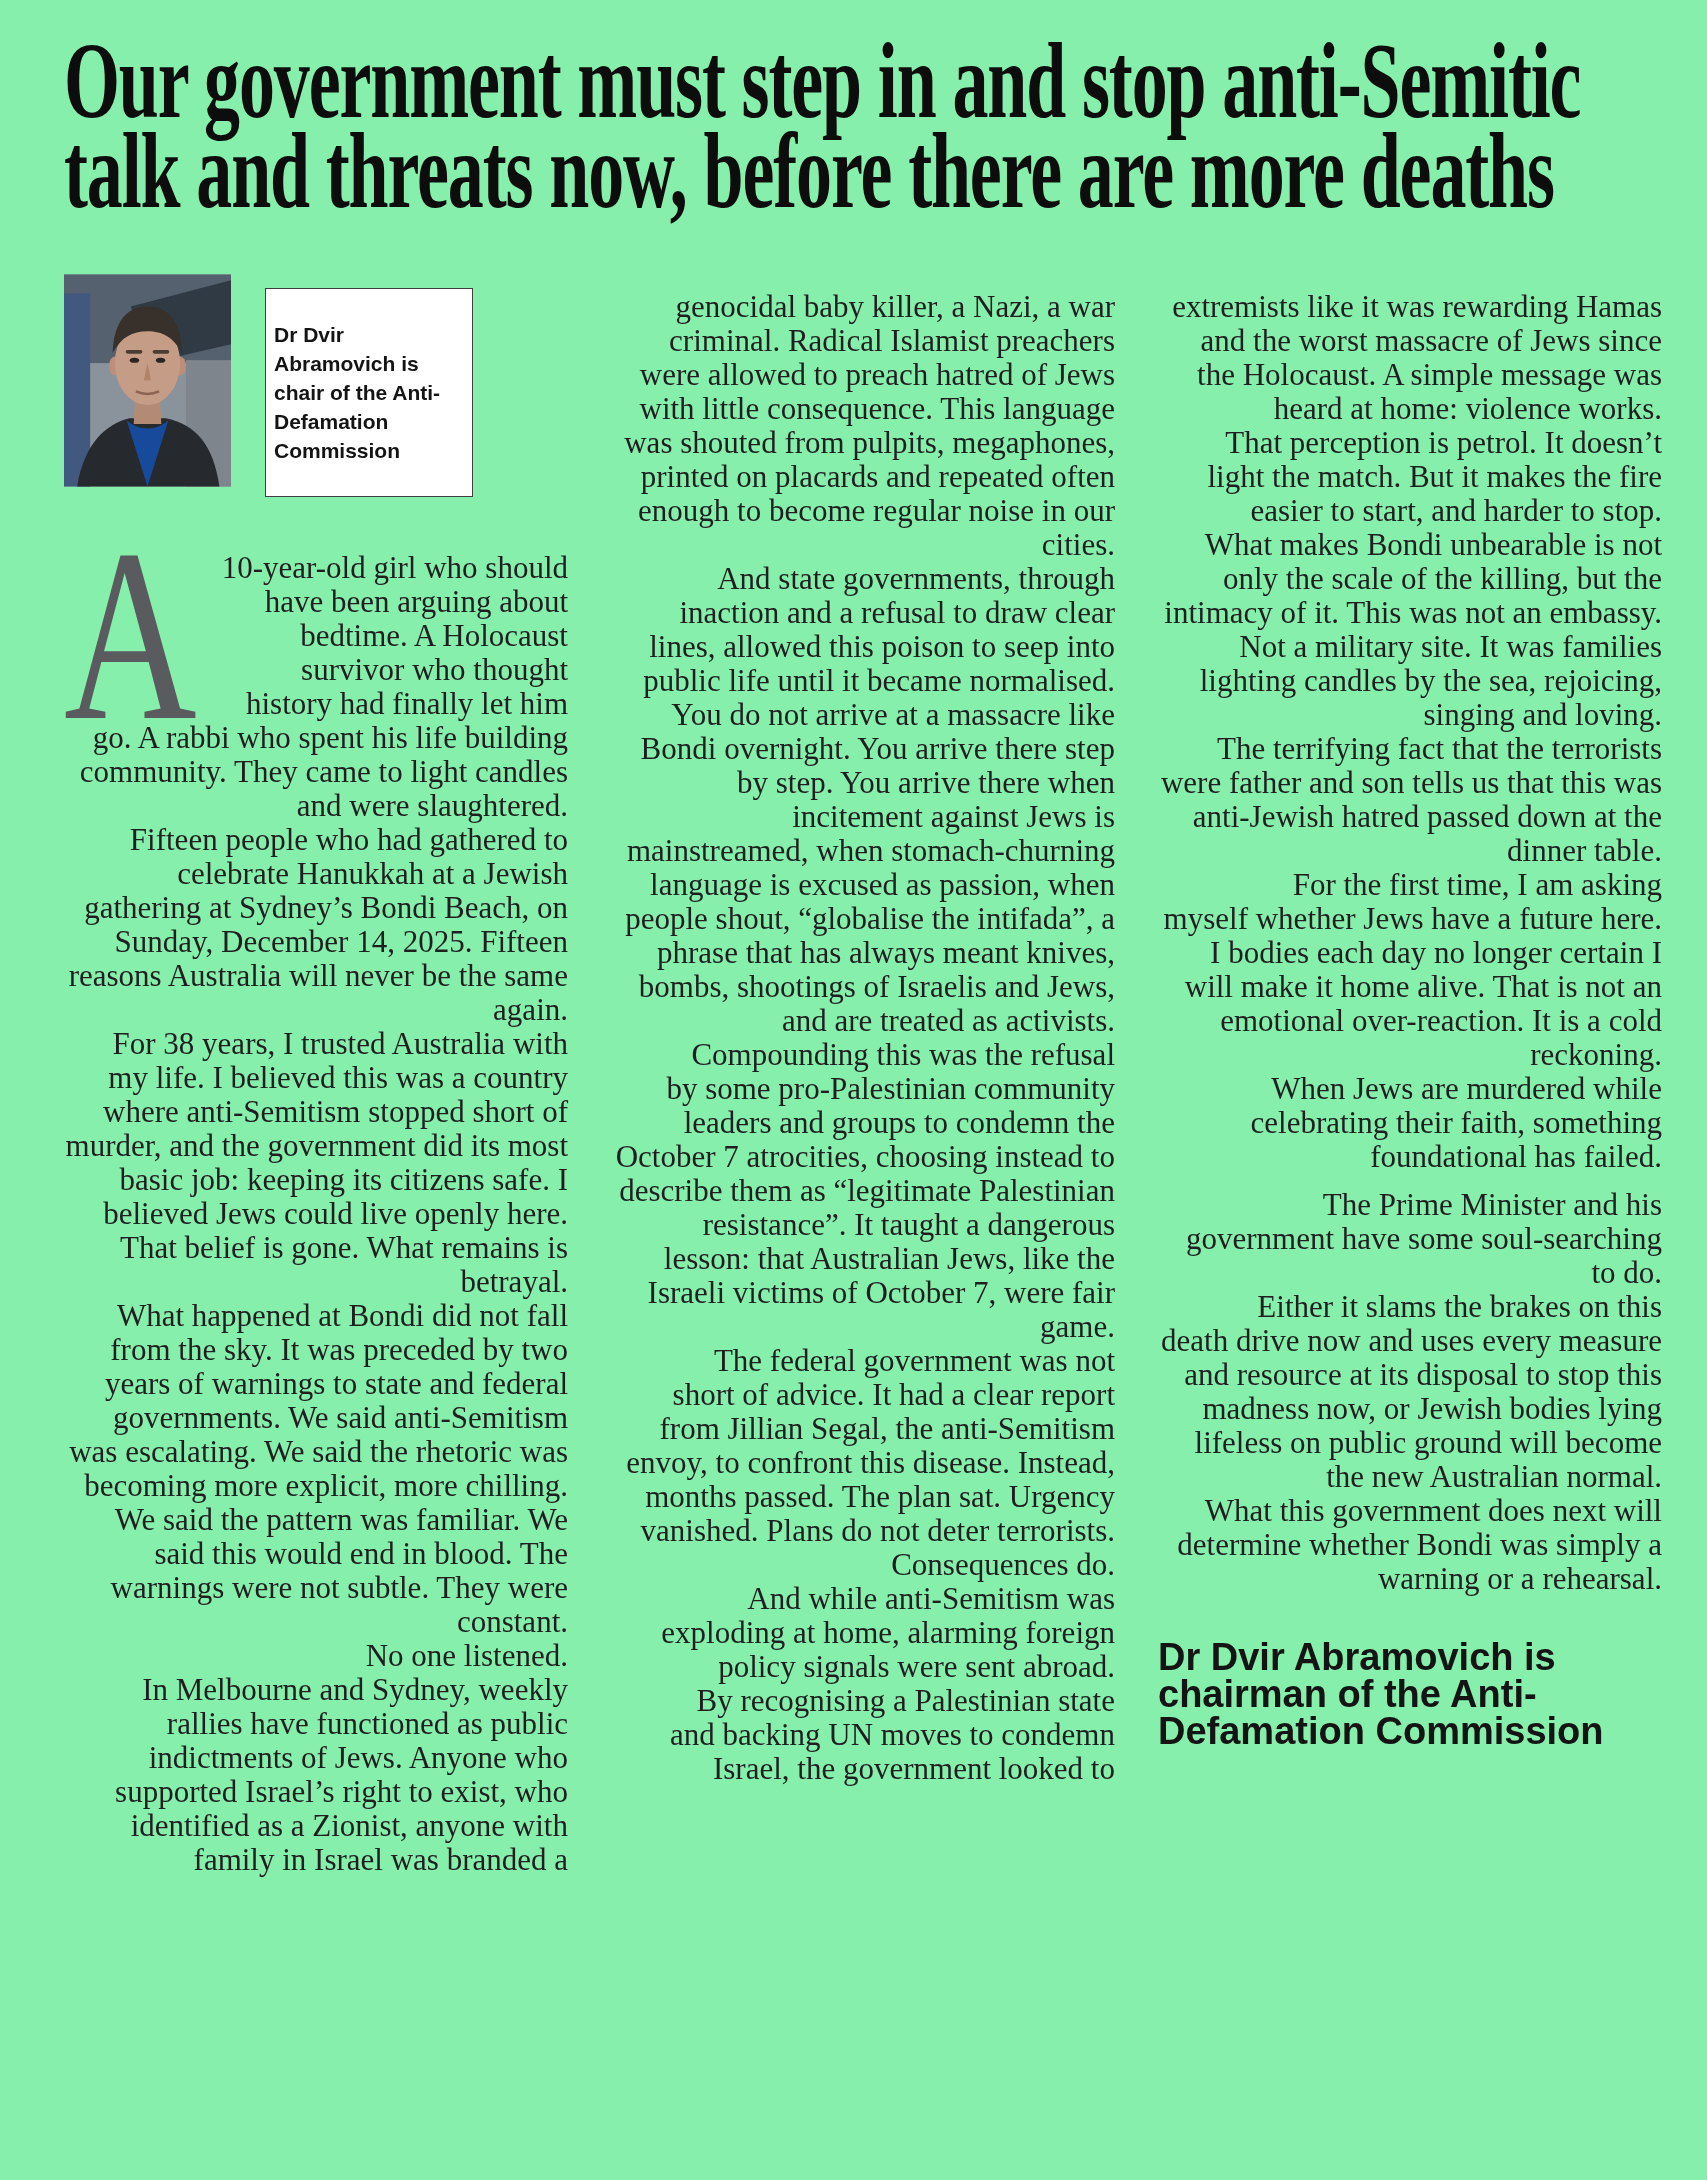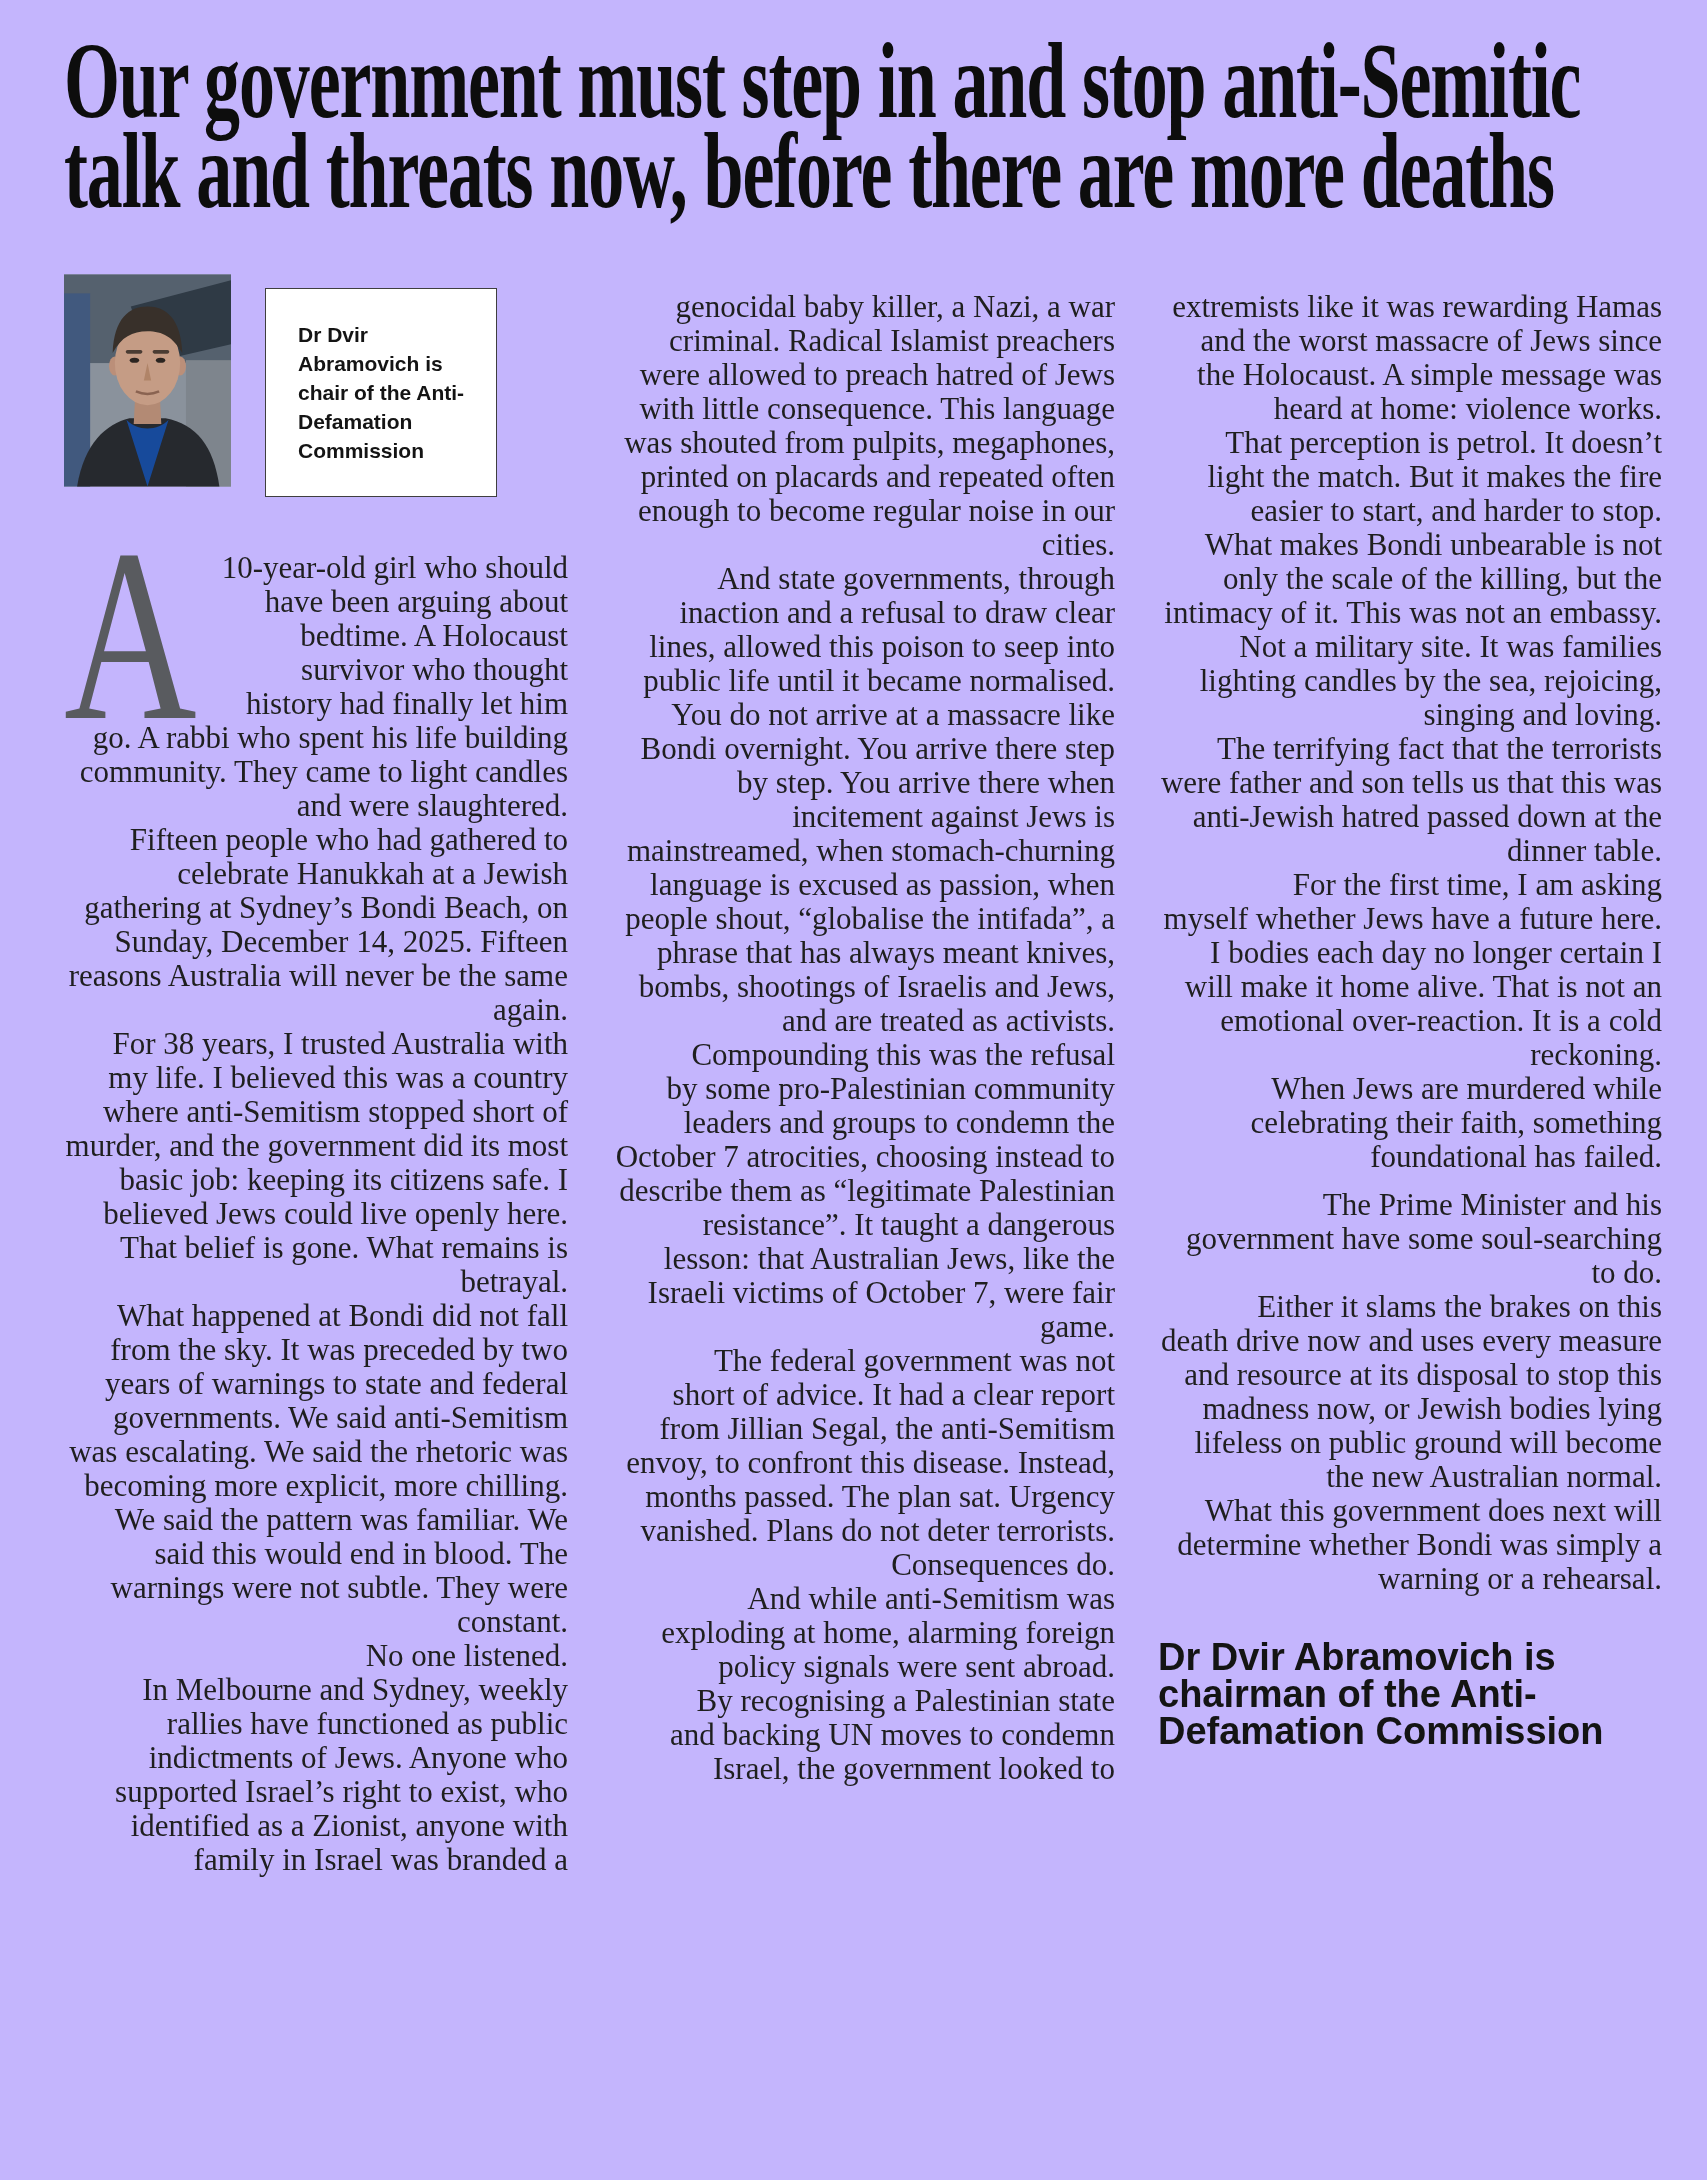--- a/index.html
+++ b/index.html
@@ -1,17 +1,17 @@
 <!DOCTYPE html>
 <html style="font-size:13.6px"><head>
 <meta charset="utf-8">
 <style>
   html,body { margin:0; padding:0; background:#ffffff; }
   .page {
-    position:relative; width:1707px; height:2181px; background:#c4b5fd;
+    position:relative; width:1707px; height:2181px; background:#86efac;
     font-family:"Liberation Serif", serif; overflow:hidden;
   }
 
   
   .headline {
     position:absolute; left:64px; top:36px;
     transform:scaleX(0.66); transform-origin:left top;
     color:#0d0d0d;
   }
   .hl-line {
@@ -30,23 +30,23 @@
     margin:0; font-size:31px; line-height:34px; text-align:right;
   }
   .para.indent { text-indent:44px; }
   .cont .para:first-child { text-indent:0; }
   .col3 .paras .para:nth-child(7) { margin-top:13.6px; }
 
   
   .photo-row { display:flex; align-items:flex-start; margin-bottom:46px; }
   .author-photo { display:block; width:167px; height:249px; flex:0 0 auto; }
   .byline-box {
-    box-sizing:border-box; width:232px; margin-left:34px; margin-top:32px;
+    box-sizing:border-box; width:208px; margin-left:34px; margin-top:32px;
     border:1.7px solid #3f3f3f; background:#ffffff;
-    padding:31px 19px 31px 32px;
+    padding:31px 19px 31px 8px;
   }
   .byline-box p {
     margin:0; font-family:"Liberation Sans", sans-serif; font-weight:700;
     font-size:21px; line-height:29px; color:#141414;
   }
 
   
   .dropcap-float {
     float:left; width:143px; height:170px; margin-right:6.8px;
     overflow:visible;

